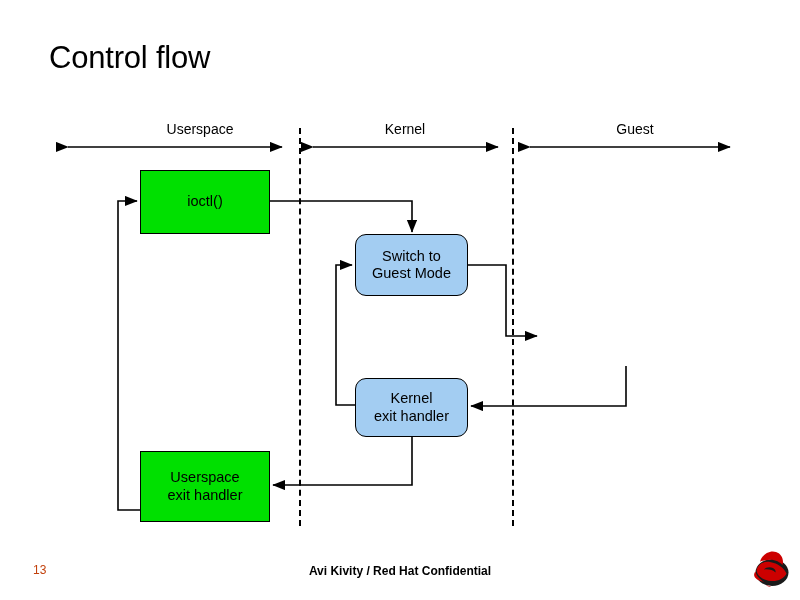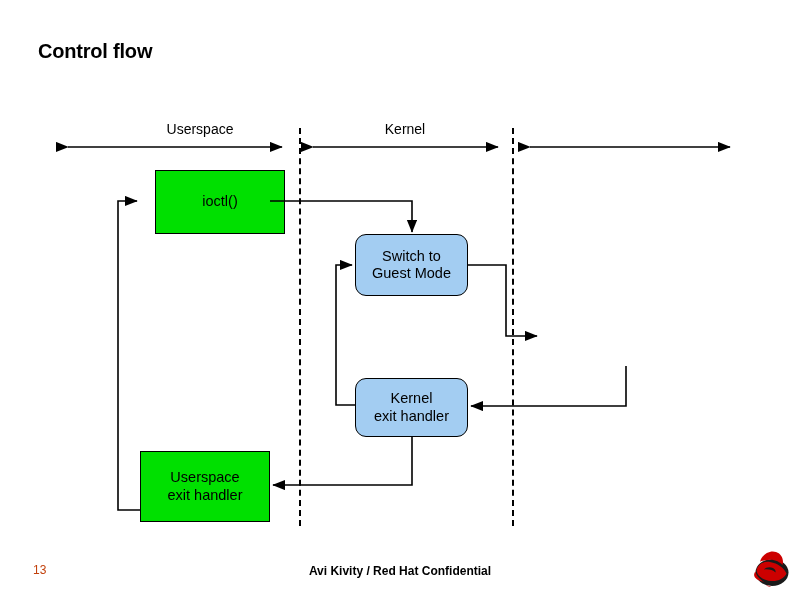--- a/index.html
+++ b/index.html
@@ -12,24 +12,24 @@
   }
   #slide {
     position: relative;
     width: 800px;
     height: 600px;
     background: #ffffff;
     overflow: hidden;
   }
   #slide-title {
     position: absolute;
-    left: 38px;
+    left: 49px;
     top: 40px;
-    font-size: 20px;
-    font-weight: bold;
+    font-size: 31px;
+    font-weight: normal;
     color: #000000;
     letter-spacing: -0.2px;
     white-space: nowrap;
   }
   .lane-label {
     position: absolute;
     font-size: 14px;
     color: #000000;
     text-align: center;
     white-space: nowrap;
@@ -89,25 +89,26 @@
 </style>
 </head>
 <body>
 
 <div id="slide">
 
   <div id="slide-title">Control flow</div>
 
   <div class="lane-label" style="left:110px; top:121px; width:180px;">Userspace</div>
   <div class="lane-label" style="left:315px; top:121px; width:180px;">Kernel</div>
+  <div class="lane-label" style="left:545px; top:121px; width:180px;">Guest</div>
 
   <div class="divider" style="left:299px; top:128px; height:398px;"></div>
   <div class="divider" style="left:512px; top:128px; height:398px;"></div>
 
-  <div class="node green" style="left:140px; top:170px; width:130px; height:64px;margin-left:15px;">
+  <div class="node green" style="left:140px; top:170px; width:130px; height:64px;">
     <span class="lbl">ioctl()</span>
   </div>
 
   <div class="node blue" style="left:355px; top:234px; width:113px; height:62px;">
     <span class="lbl">Switch to<br>Guest Mode</span>
   </div>
 
 
   <div class="node blue" style="left:355px; top:378px; width:113px; height:59px;">
     <span class="lbl">Kernel<br>exit handler</span>

